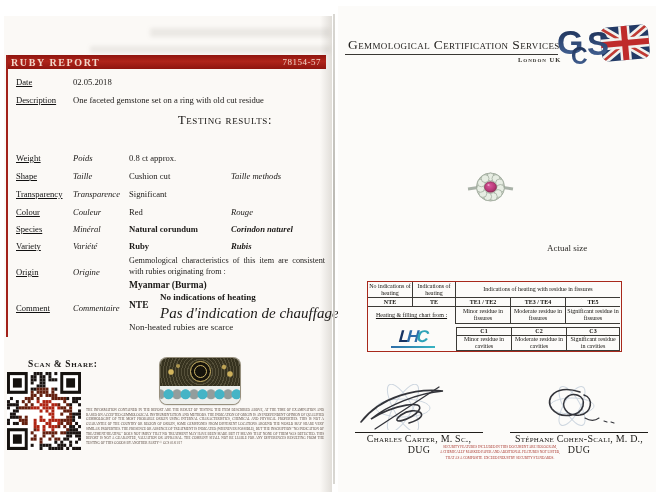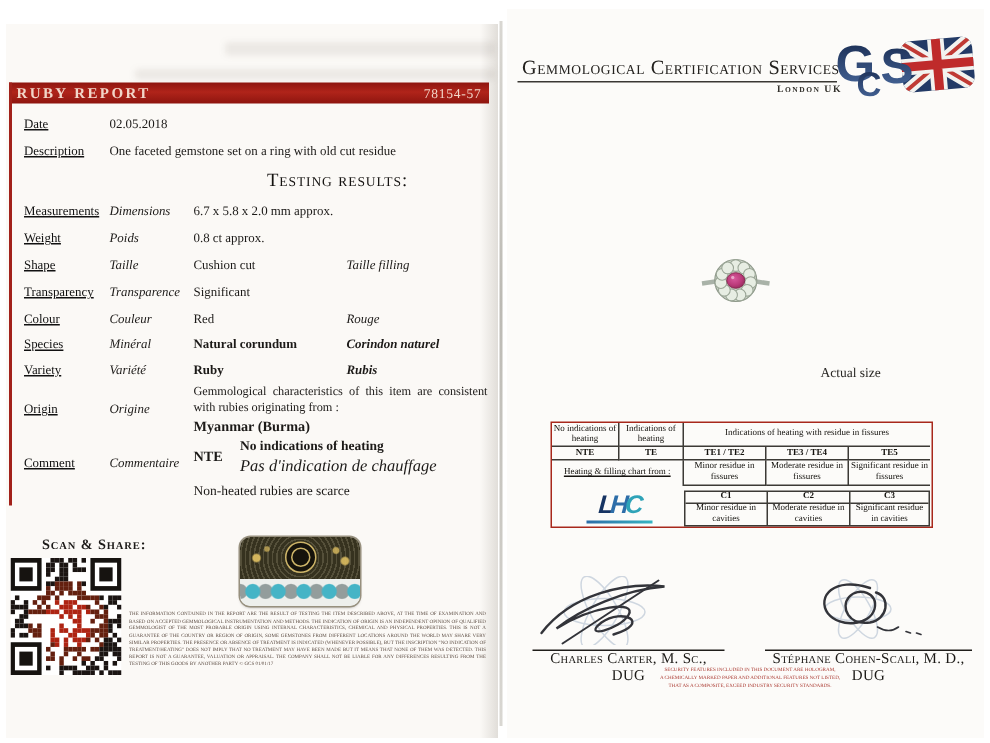--- a/index.html
+++ b/index.html
@@ -31,21 +31,21 @@
   .fval{position:absolute;left:123px;}
   .ffrval{position:absolute;left:225px;font-style:italic;}
   .fval.at-fr{left:67px;}
   .bold-val .fval,.bold-val .ffrval{font-weight:bold;}
   .sec-head{left:178px;top:113px;font-variant:small-caps;font-size:12.5px;letter-spacing:.6px;color:#141210;}
 
   .origin-para{left:129px;top:256px;width:196px;font-size:8.2px;line-height:1.28;text-align:justify;}
   .origin-country{left:129px;top:280px;font-size:9.5px;font-weight:bold;}
   .comment-code{left:129px;top:300px;font-size:9.5px;font-weight:bold;}
   .comment-l1{left:160px;top:292px;font-size:9px;font-weight:bold;}
-  .comment-l2{left:160px;top:305px;font-size:11px;font-style:italic;}
+  .comment-l2{left:160px;top:305px;font-size:15px;font-style:italic;}
   .comment-l3{left:129px;top:322px;font-size:9px;}
 
   .scan-share{left:10px;top:359px;font-variant:small-caps;font-weight:bold;font-size:9.5px;letter-spacing:.6px;padding-left:18px;}
 
   
   .qr{left:7px;top:372px;width:74px;height:78px;}
 
   
   .holo{left:160px;top:358px;width:80px;height:46px;border-radius:7px;overflow:hidden;
         box-shadow:0 0 0 1px #97907e, 0 1px 2px rgba(0,0,0,.25);}
@@ -125,35 +125,30 @@
     <span class="flabel">Date</span>
     <span class="fval at-fr">02.05.2018</span>
   </div>
   <div class="abs frow" style="top:95px">
     <span class="flabel">Description</span>
     <span class="fval at-fr">One faceted gemstone set on a ring with old cut residue</span>
   </div>
 
   <div class="abs sec-head">Testing results:</div>
 
-  <div class="abs frow" style="top:135px">
-    <span class="flabel">Measurements</span>
-    <span class="ffr">Dimensions</span>
-    <span class="fval">6.7 x 5.8 x 2.0 mm approx.</span>
-  </div>
   <div class="abs frow" style="top:153px">
     <span class="flabel">Weight</span>
     <span class="ffr">Poids</span>
     <span class="fval">0.8 ct approx.</span>
   </div>
   <div class="abs frow" style="top:171px">
     <span class="flabel">Shape</span>
     <span class="ffr">Taille</span>
     <span class="fval">Cushion cut</span>
-    <span class="ffrval">Taille filling</span>
+    <span class="ffrval">Taille methods</span>
   </div>
   <div class="abs frow" style="top:189px">
     <span class="flabel">Transparency</span>
     <span class="ffr">Transparence</span>
     <span class="fval">Significant</span>
   </div>
   <div class="abs frow" style="top:207px">
     <span class="flabel">Colour</span>
     <span class="ffr">Couleur</span>
     <span class="fval">Red</span>

